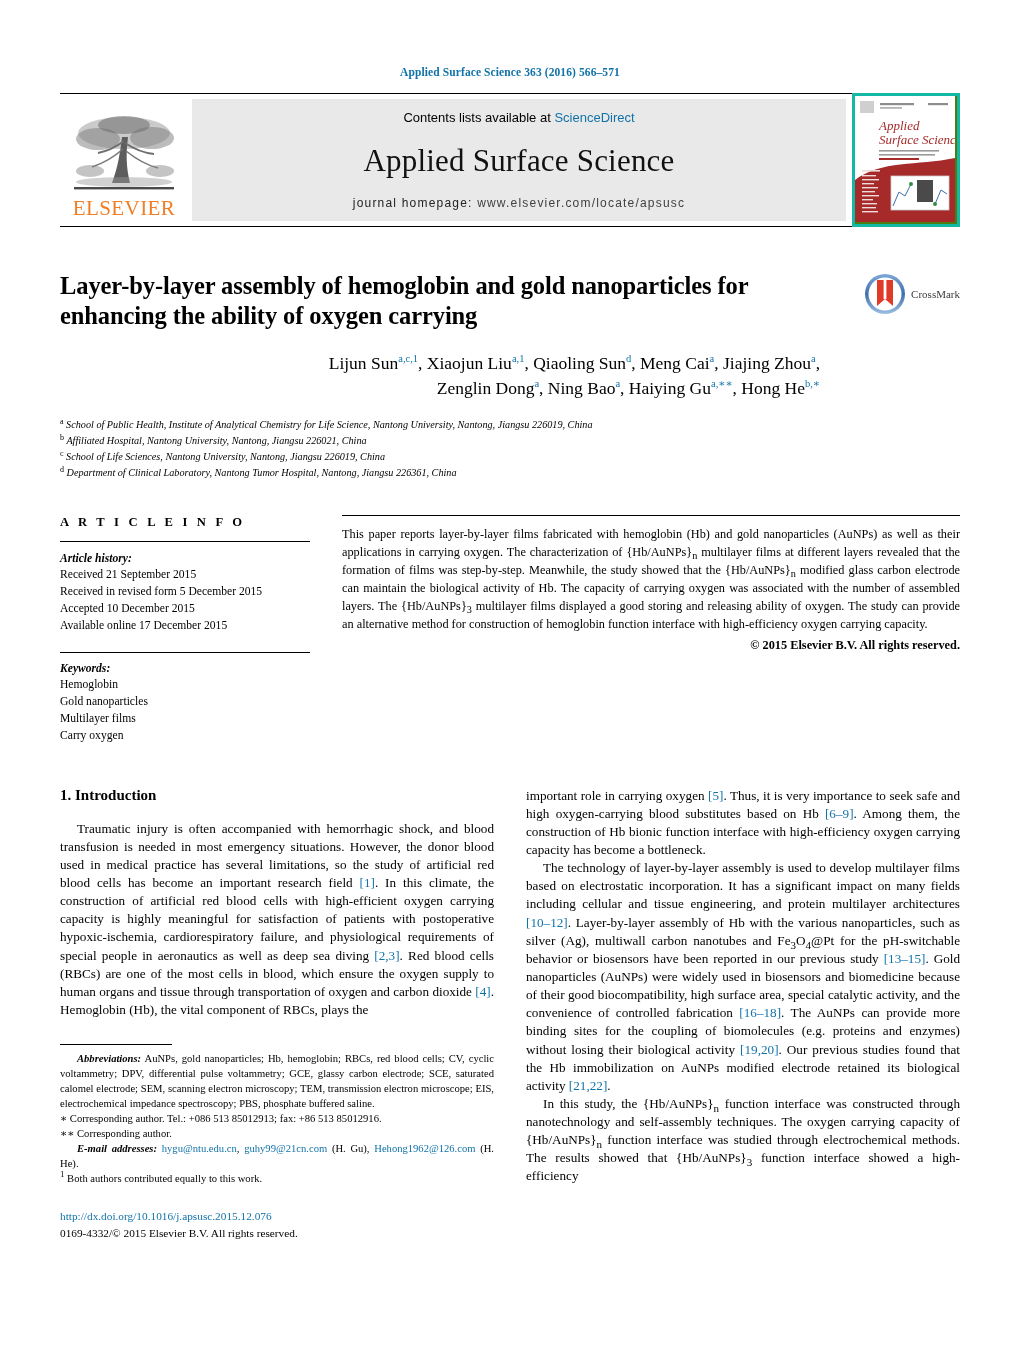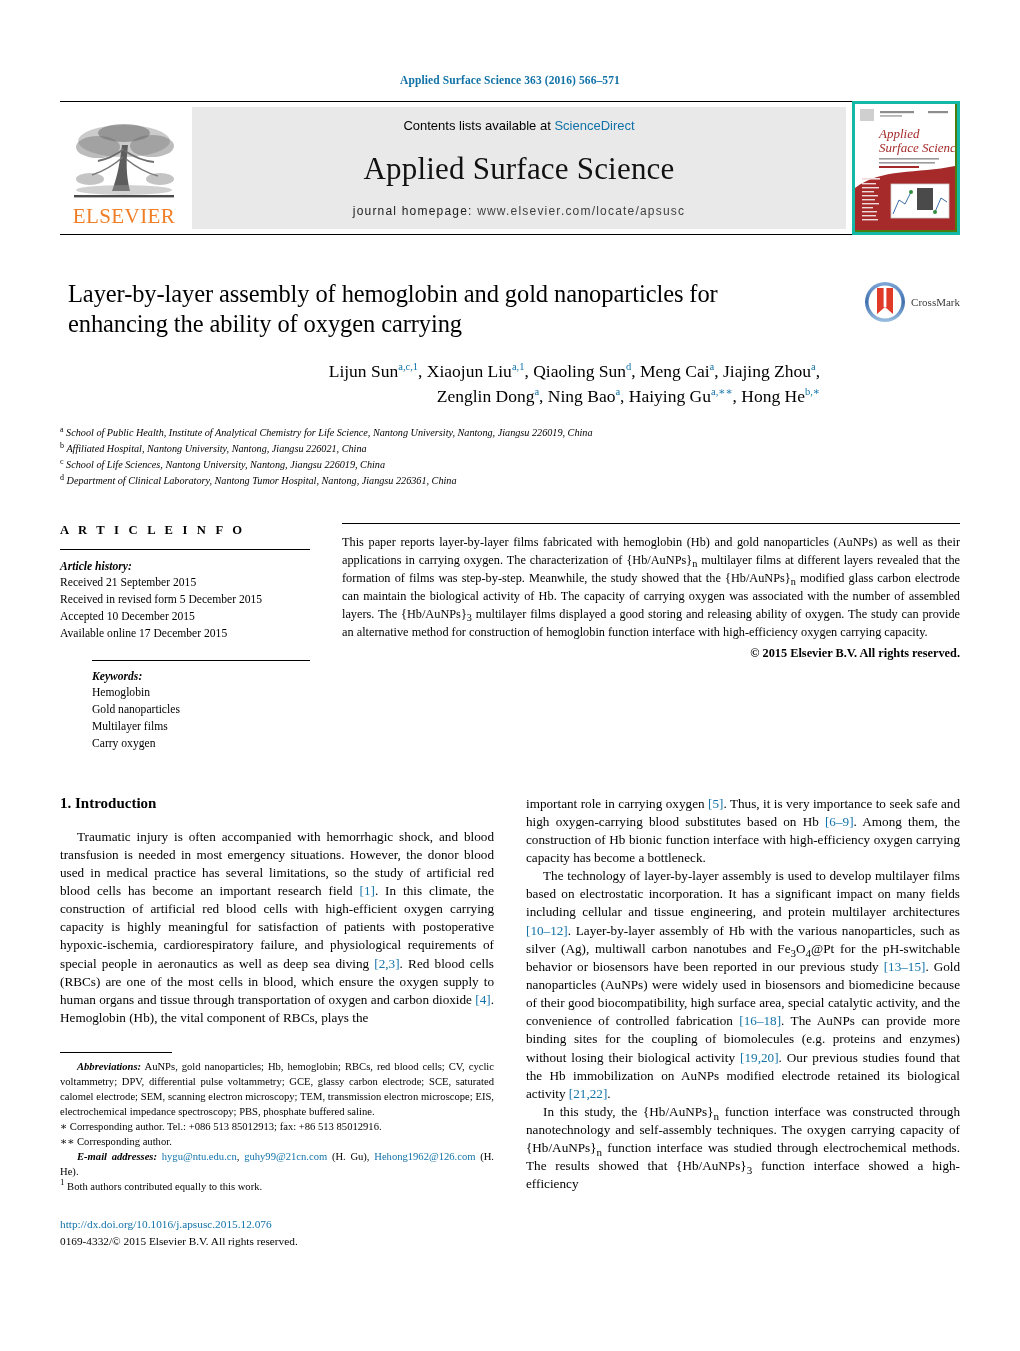--- a/index.html
+++ b/index.html
@@ -13,21 +13,21 @@
     font-family: "Liberation Serif", "DejaVu Serif", serif;
     color: #000000;
     position: relative;
     overflow: hidden;
   }
   .page {
     width: 1020px;
     height: 1351px;
     position: relative;
     box-sizing: border-box;
-    padding: 8px 60px;
+    padding: 0 60px;
   }
 
   
   .running-head {
     text-align: center;
     color: #1172a8;
     font-size: 11.5px;
     font-weight: bold;
     padding-top: 66px;
     letter-spacing: .1px;
@@ -110,23 +110,23 @@
   
   .title-area {
     margin-top: 44px;
     display: flex;
     align-items: flex-start;
   }
   .title-left { flex: 1 1 auto; padding-right: 14px; }
   h1.article-title {
     font-family: "Liberation Serif", serif;
     font-size: 24.5px;
-    font-weight: normal;
+    font-weight: bold;
     line-height: 1.23;
-    margin: 0 0 20px 8px;
+    margin: 0 0 20px 0;
     letter-spacing: -0.1px;
     max-width: 720px;
   }
   .authors {
     font-size: 17.5px;
     line-height: 1.42;
     margin: 0;
     text-align: right;
   }
   .authors sup, .sup { font-size: 10.5px; vertical-align: super; }
@@ -167,21 +167,21 @@
     font-weight: bold;
     letter-spacing: 3.2px;
     margin-bottom: 11px;
   }
   .hr-thin { border: none; border-top: 1px solid #000; margin: 0 0 9px 0; }
   .info-body {
     font-size: 11.6px;
     line-height: 1.45;
   }
   .info-body .ital { font-style: italic; font-weight: bold; }
-  .kw-block { margin-top: 17px; margin-left: 32px; }
+  .kw-block { margin-top: 17px; }
   .kw-block .hr-thin { margin-bottom: 8px; }
   .abstract-body {
     font-size: 12.3px;
     line-height: 1.47;
     text-align: justify;
   }
   .abstract-copy {
     text-align: right;
     font-weight: bold;
     margin-top: 5px;

